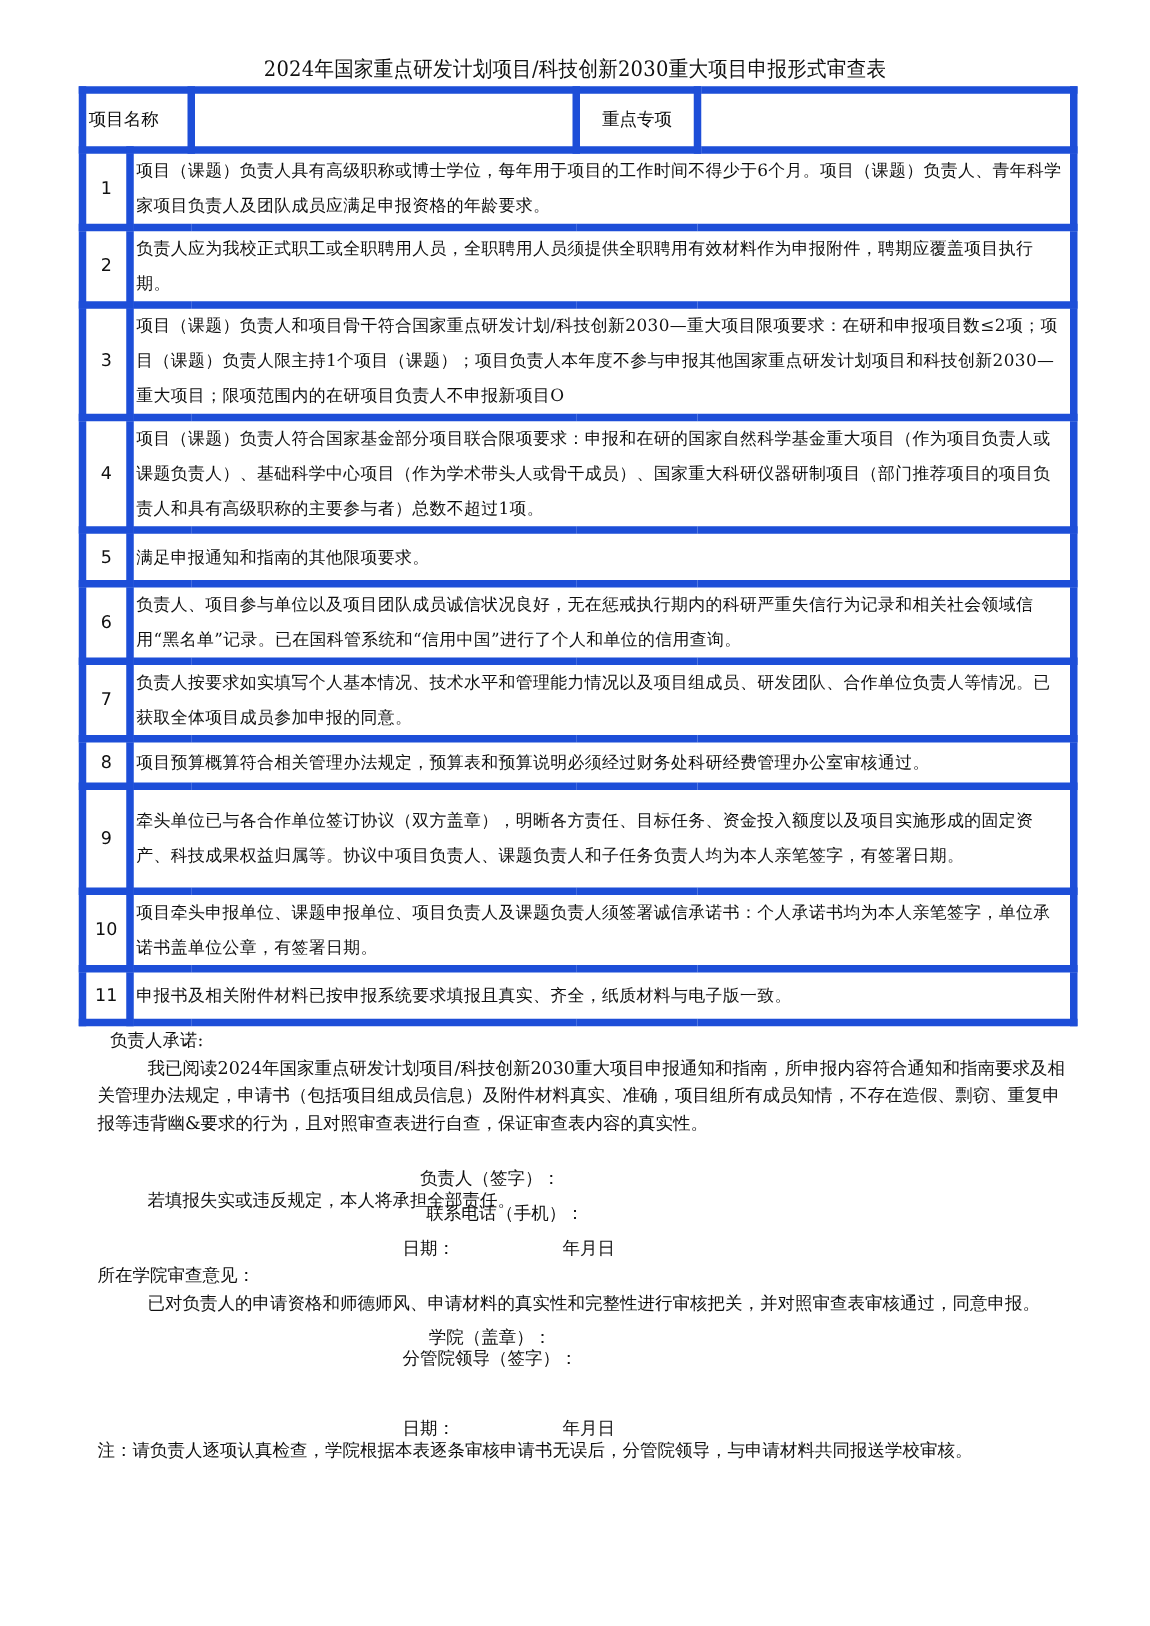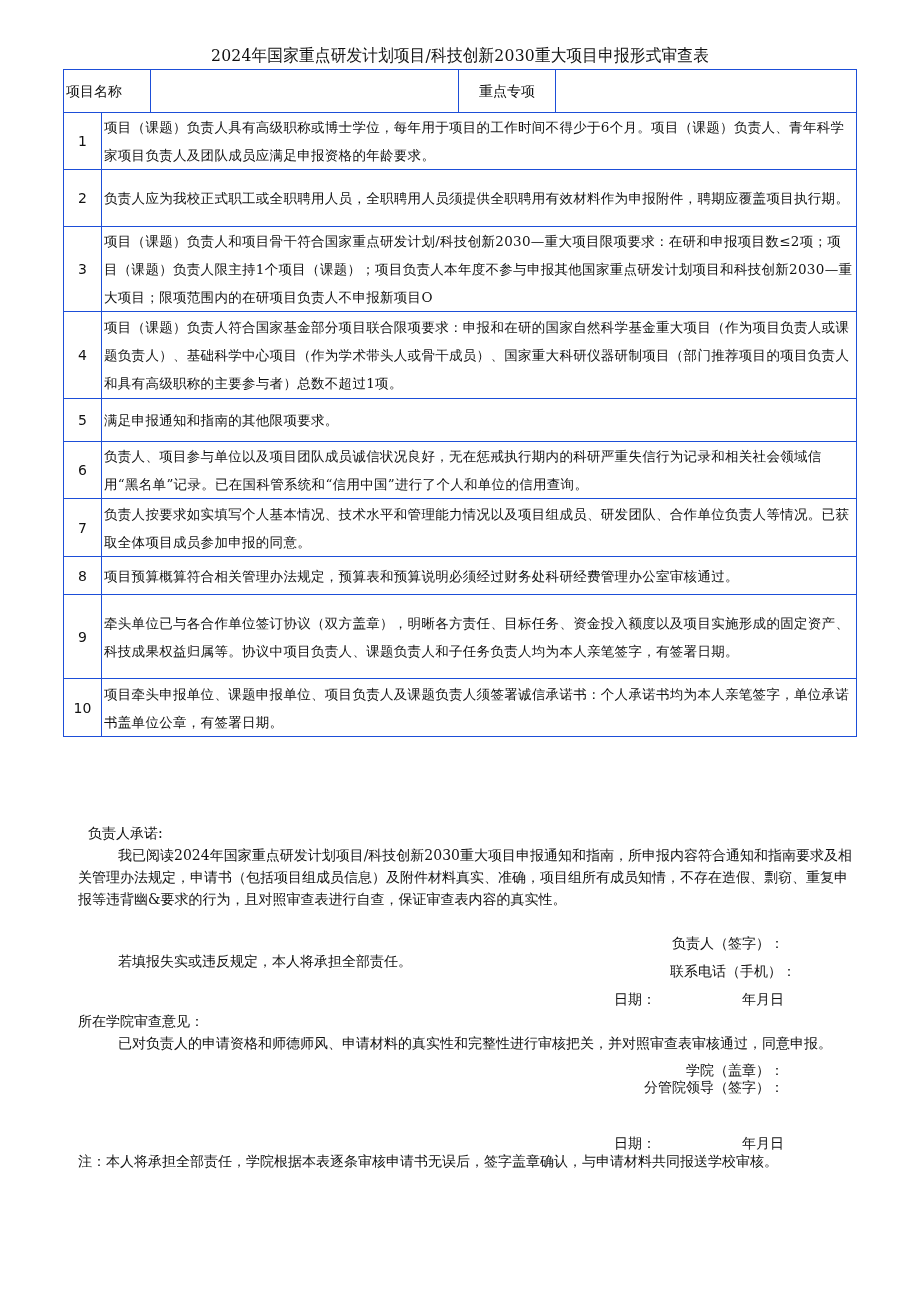--- a/index.html
+++ b/index.html
@@ -12,35 +12,35 @@
     position: absolute; left: 0; top: 44px; width: 920px;
     text-align: center; font-size: 17px; letter-spacing: 0.2px;
     font-family: "DejaVu Serif", serif; transform: scaleX(0.92);
   }
   table.form {
     position: absolute; left: 63px; top: 69px; width: 793px;
     border-collapse: collapse; table-layout: fixed;
     font-size: 14px;
   }
   table.form td {
-    border: 1px solid #1d4ed8; padding: 0 2px; vertical-align: middle;
+    border: 6px solid #1d4ed8; padding: 0 2px; vertical-align: middle;
     line-height: 28px;
   }
   .hdr td { height: 42px; padding: 0 3px; }
   .num { text-align: center; font-family: "DejaVu Sans", sans-serif; font-size: 14px; }
   .txt { letter-spacing: 0.3px; font-size: 13.5px; }
   .right { text-align: right; }
   .center { text-align: center; margin-left: 36px; }
   .below {
     position: absolute; left: 78px; width: 780px; font-size: 14px;
     line-height: 22px;
   }
   .indent { text-indent: 40px; }
   .centered {
-    position: absolute; left: 0; width: 784px; text-align: right;
+    position: absolute; left: 0; width: 784px; text-align: center;
     font-size: 14px; line-height: 22px;
   }
   .gap { display: inline-block; width: 86px; }
 </style>
 </head>
 <body>
 
 <div class="title">2024年国家重点研发计划项目/科技创新2030重大项目申报形式审查表</div>
 
 <table class="form">
@@ -91,20 +91,24 @@
     <td colspan="4" class="txt">项目预算概算符合相关管理办法规定，预算表和预算说明必须经过财务处科研经费管理办公室审核通过。</td>
   </tr>
   <tr style="height:84px">
     <td class="num">9</td>
     <td colspan="4" class="txt">牵头单位已与各合作单位签订协议（双方盖章），明晰各方责任、目标任务、资金投入额度以及项目实施形成的固定资产、科技成果权益归属等。协议中项目负责人、课题负责人和子任务负责人均为本人亲笔签字，有签署日期。</td>
   </tr>
   <tr style="height:58px">
     <td class="num">10</td>
     <td colspan="4" class="txt">项目牵头申报单位、课题申报单位、项目负责人及课题负责人须签署诚信承诺书：个人承诺书均为本人亲笔签字，单位承诺书盖单位公章，有签署日期。</td>
   </tr>
+  <tr style="height:43px">
+    <td class="num">11</td>
+    <td colspan="4" class="txt">申报书及相关附件材料已按申报系统要求填报且真实、齐全，纸质材料与电子版一致。</td>
+  </tr>
 </tbody>
   </table>
 
 <div class="below" style="top:822px; left:88px;">负责人承诺:</div>
 <div class="below indent" style="top:844px;">我已阅读2024年国家重点研发计划项目/科技创新2030重大项目申报通知和指南，所申报内容符合通知和指南要求及相关管理办法规定，申请书（包括项目组成员信息）及附件材料真实、准确，项目组所有成员知情，不存在造假、剽窃、重复申报等违背幽&amp;要求的行为，且对照审查表进行自查，保证审查表内容的真实性。</div>
 <div class="below indent" style="top:910px;margin-top:40px;">若填报失实或违反规定，本人将承担全部责任。</div>
 
 <div class="centered" style="top:932px;">
   <span>负责人（签字）：</span>
 </div>
@@ -121,13 +125,13 @@
 <div class="centered" style="top:1076px;">
   <span>分管院领导（签字）：</span>
 </div>
 <div class="centered" style="top:1059px;">
   <span>学院（盖章）：</span>
 </div>
 <div class="centered" style="top:1132px; padding-left:30px; box-sizing:border-box;">
   <span>日期：</span><span class="gap"></span><span>年月日</span>
 </div>
 
-<div class="below" style="top:1150px; left:78px; width:790px;">注：本人将承担全部责任，学院根据本表逐条审核申请书无误后，签字盖章确认，与申请材料共同报送学校审核。</div>
+<div class="below" style="top:1150px; left:78px; width:790px;">注：请负责人逐项认真检查，学院根据本表逐条审核申请书无误后，分管院领导，与申请材料共同报送学校审核。</div>
 
 </body></html>

